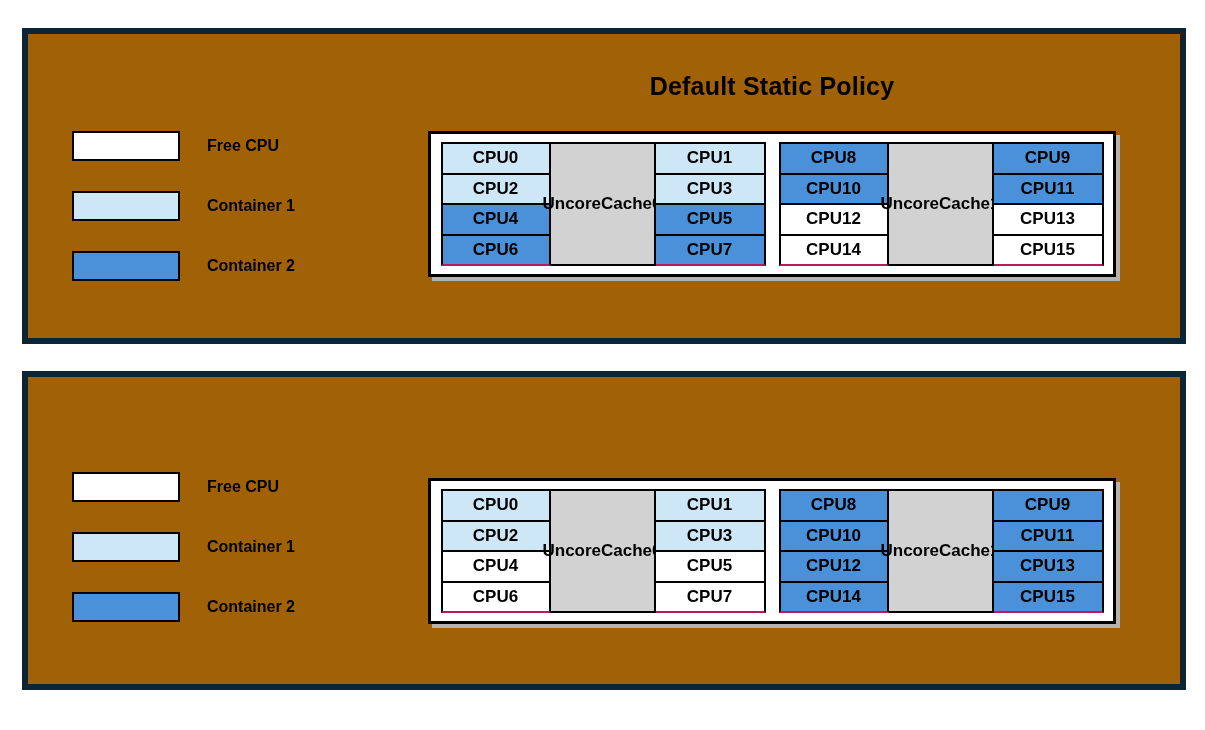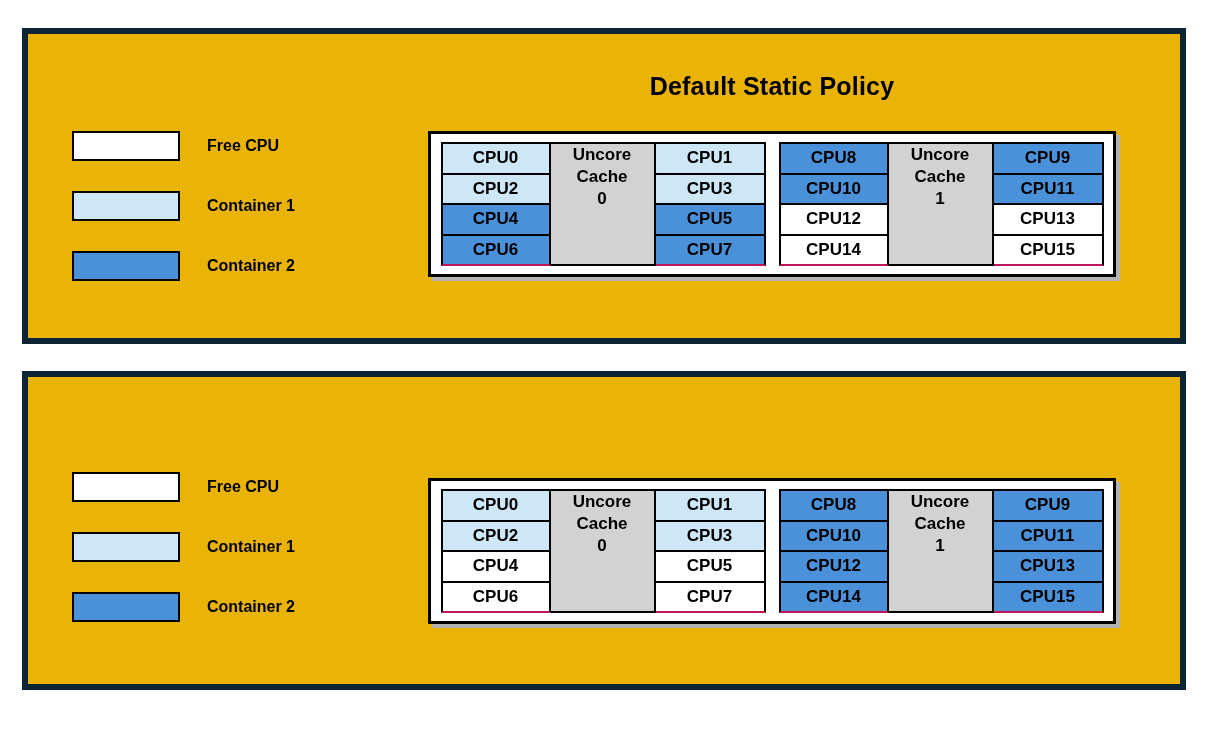--- a/index.html
+++ b/index.html
@@ -8,21 +8,21 @@
     position: relative;
     background: #ffffff;
     font-family: "Liberation Sans", sans-serif;
     color: #000;
   }
 
   .panel {
     position: absolute;
     left: 22px;
     width: 1164px;
-    background: #eab308;
+    background: #a16207;
     border: 6px solid #0c2433;
     box-sizing: border-box;
   }
   .panel-1 { top: 28px;  height: 316px; }
   .panel-2 { top: 371px; height: 319px; }
 
   .panel-title {
     position: absolute;
     left: 394px; width: 700px;
     text-align: center;
@@ -85,22 +85,22 @@
     font-weight: 700;
     font-size: 17px;
     background: #fff;
   }
   .cpu-cell:last-child { border-bottom: 2px solid #be185d; }
   .cpu-col.right .cpu-cell { border-left: none; }
 
   .cache-cell {
     width: 105px;
     display: flex;
-    flex-direction: column;
     align-items: center;
+    justify-content: center;
     border: 2px solid #000;
     border-left: none;
     box-sizing: border-box;
     font-weight: 700;
     font-size: 17px;
     line-height: 1.3;
     text-align: center;
     background: #d2d2d2;
   }
 </style>

